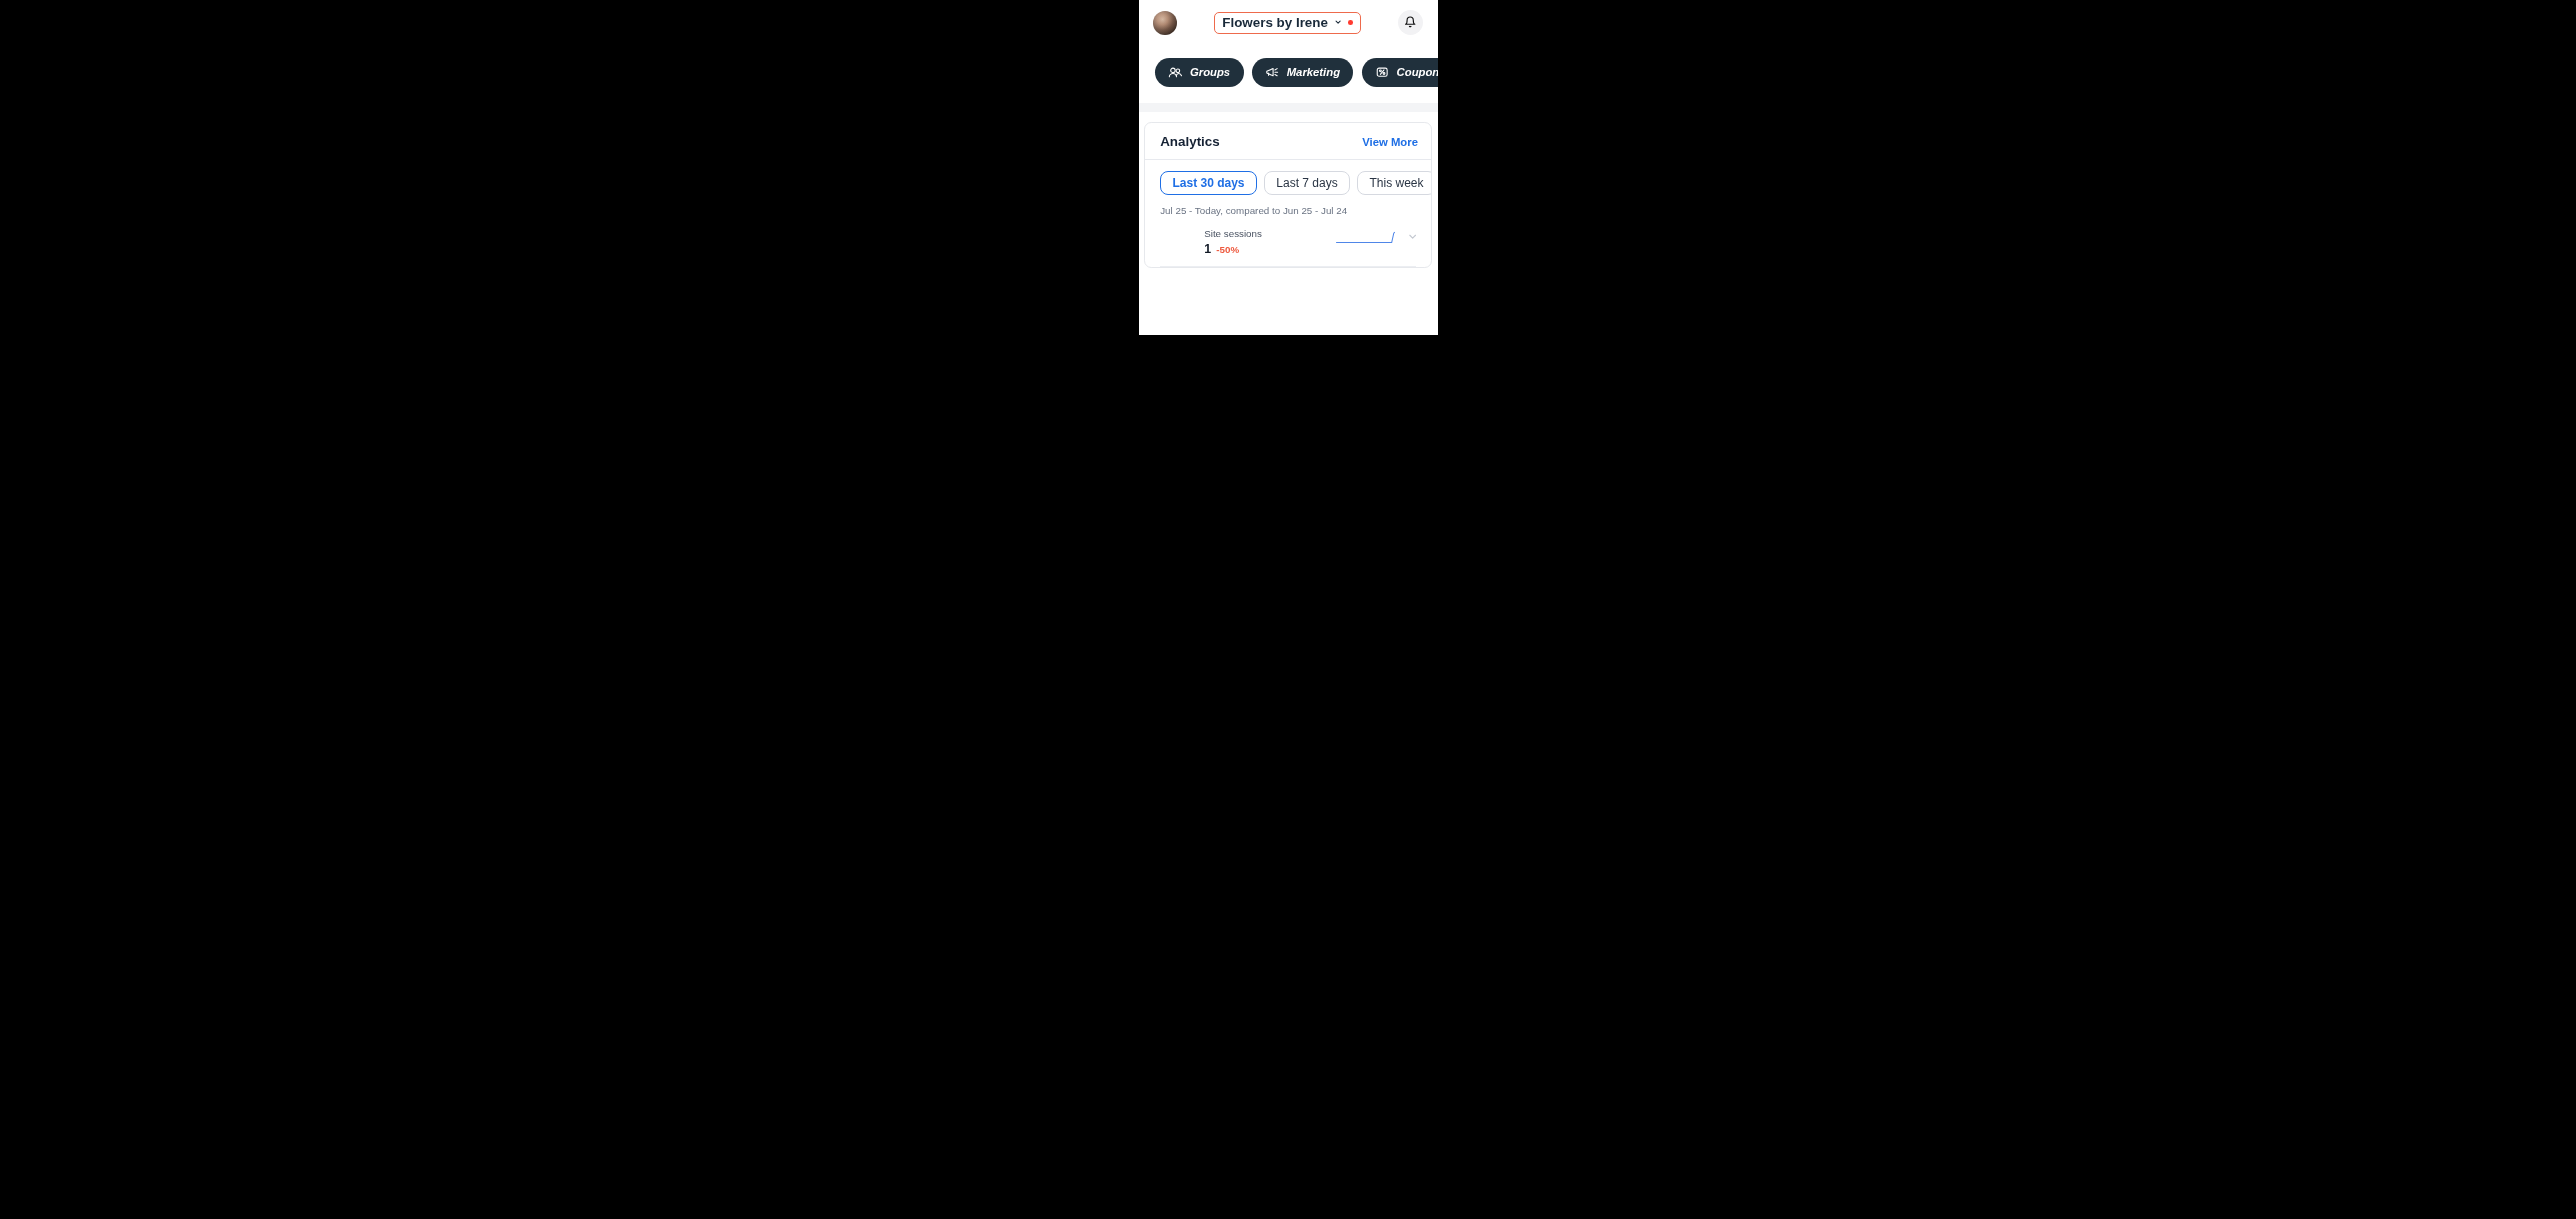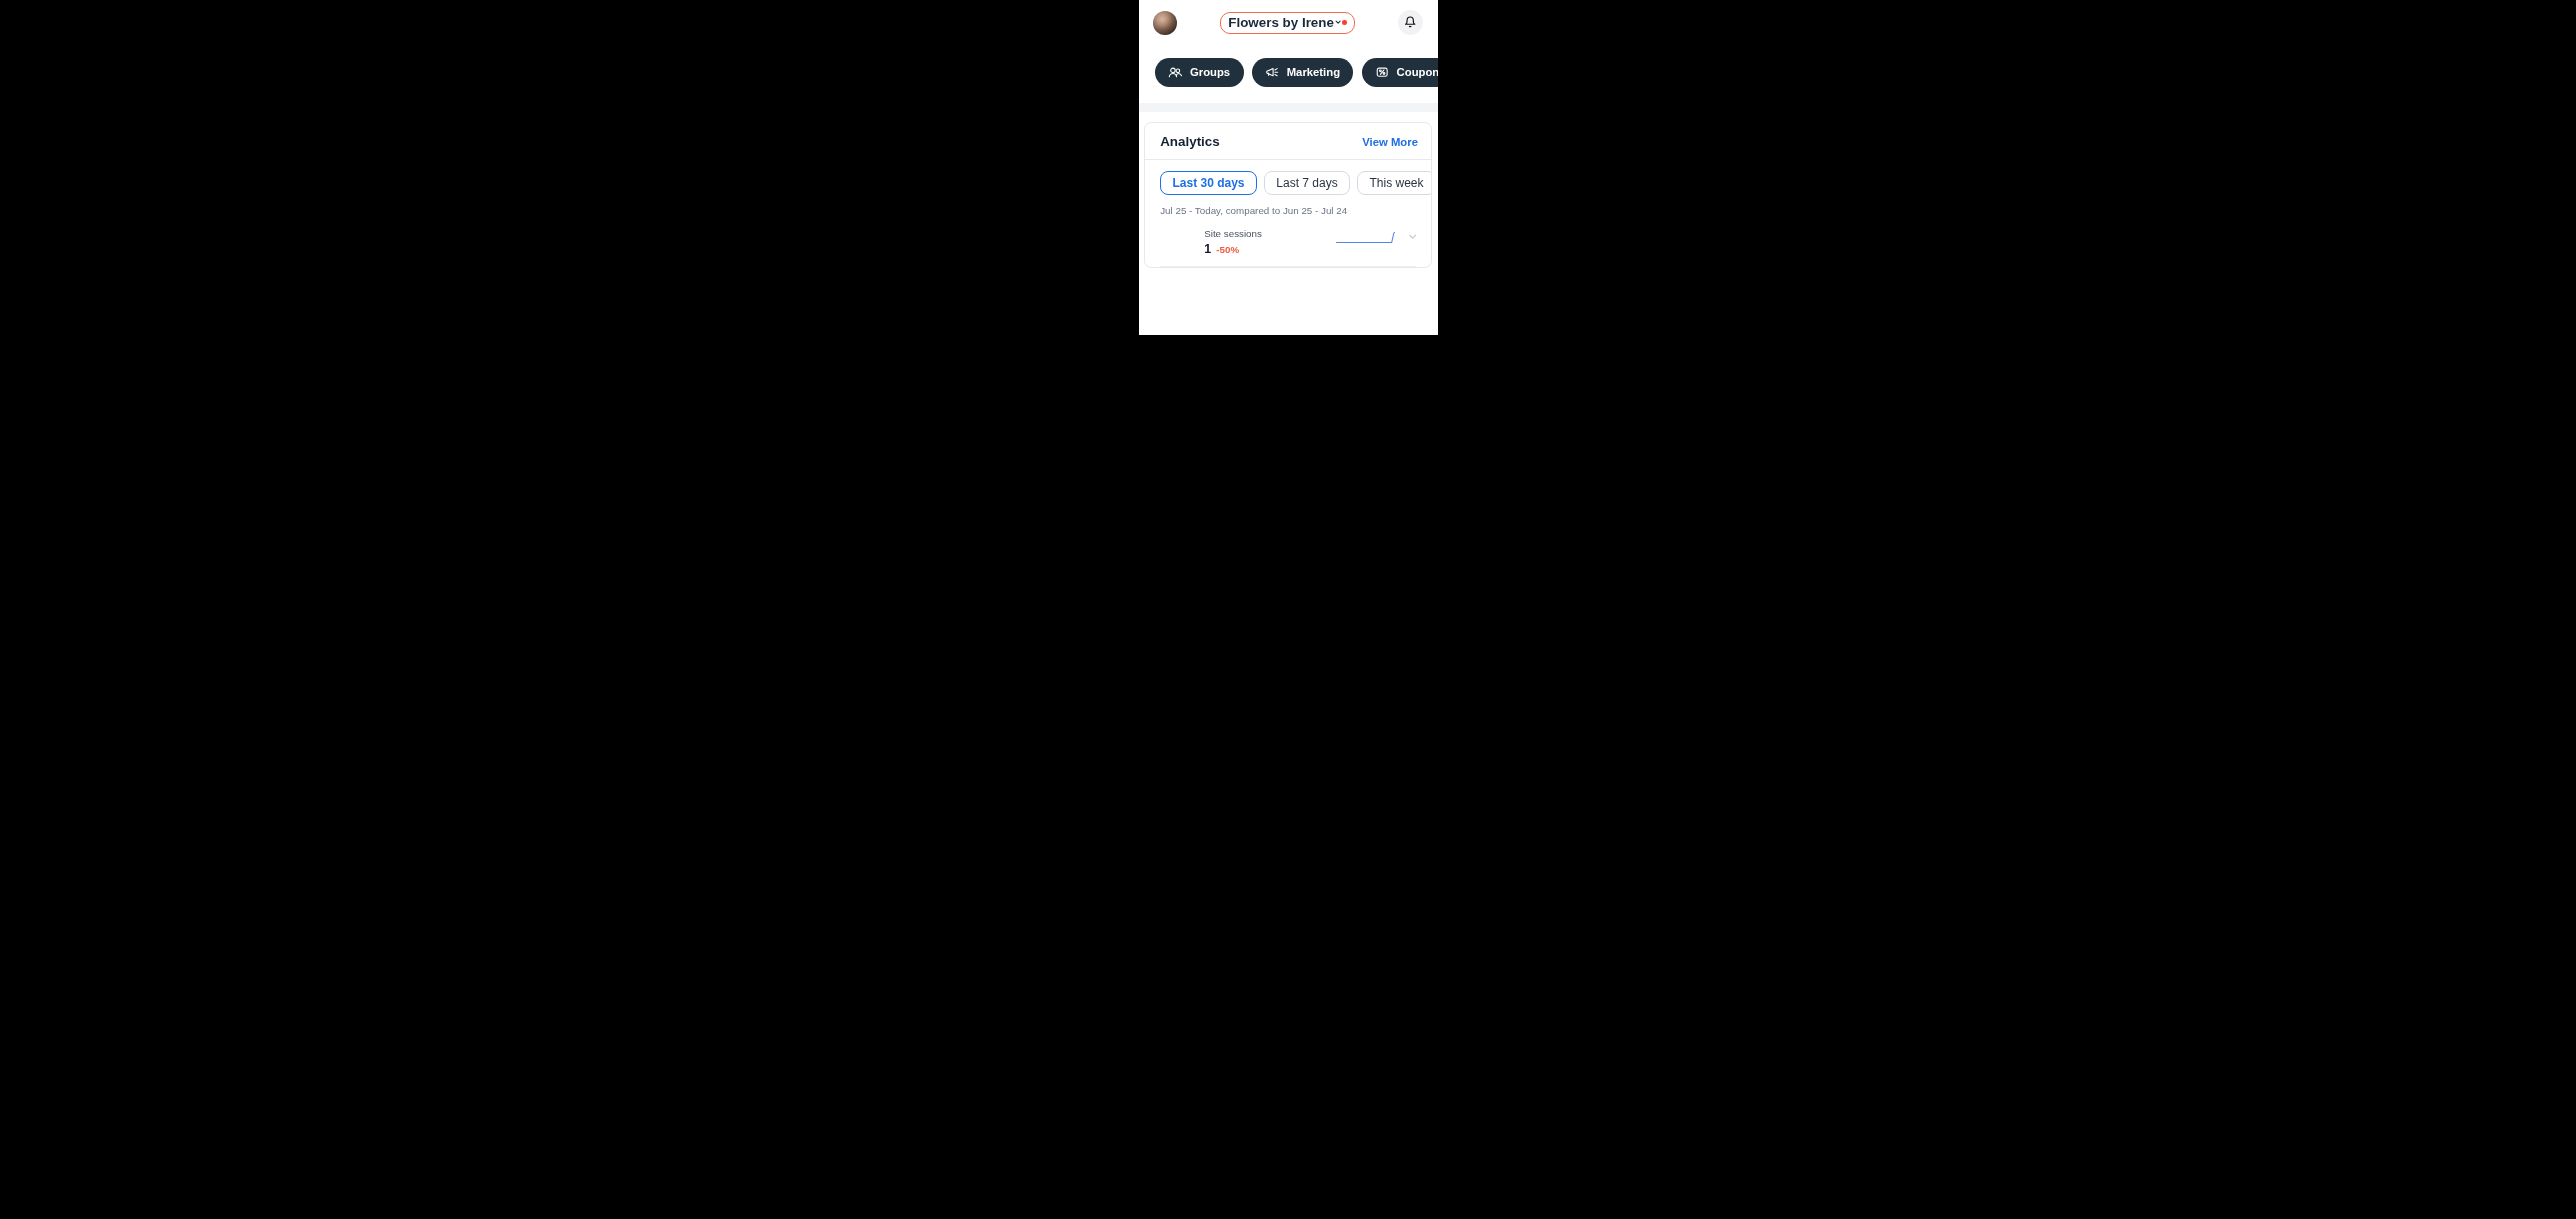--- a/index.html
+++ b/index.html
@@ -37,22 +37,22 @@
     content:"";
     position:absolute;
     inset:0;
     background: linear-gradient(135deg, rgba(255,255,255,.25), rgba(0,0,0,.15));
   }
   .site-selector-wrap {
     border: 1.5px solid #ee6a4c;
     padding: 2.1px 7.2px 3.1px 7.2px;
     display:flex;
     align-items:center;
-    gap:0;
-    border-radius:10px;
+    gap:6px;
+    border-radius:5px;
   }
   .site-name {
     font-size: 13.4px;
     font-weight: 700;
     color: #1a2a3a;
   }
   .chevron-down {
     width: 8.2px; height: 8.2px;
     display:inline-flex;align-items:center;justify-content:center;
   }
@@ -90,20 +90,21 @@
     background:#20303c;
     color:#fff;
     border:none;
     border-radius:14.4px;
     padding: 7.2px 13.4px;
     display:flex;align-items:center;gap:7.2px;
     font-size:11.3px;font-weight:600;
     white-space:nowrap;
     cursor:pointer;
     flex:0 0 auto;
+    font-style:italic;
   }
   .qa-icon { width:14.4px;height:14.4px;display:flex;align-items:center;justify-content:center; }
   .divider-strip { height:9.3px;background:#f3f4f6;width:100%; }
   
   .card {
     border:0.5px solid #e6e8ec;
     border-radius:7.2px;
     margin: 9.3px 5.2px 0 5.2px;
     background:#fff;
     overflow:hidden;

